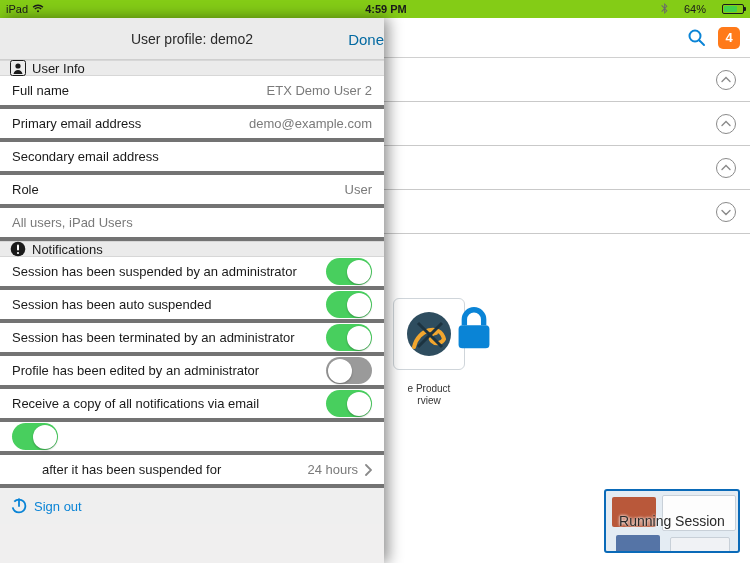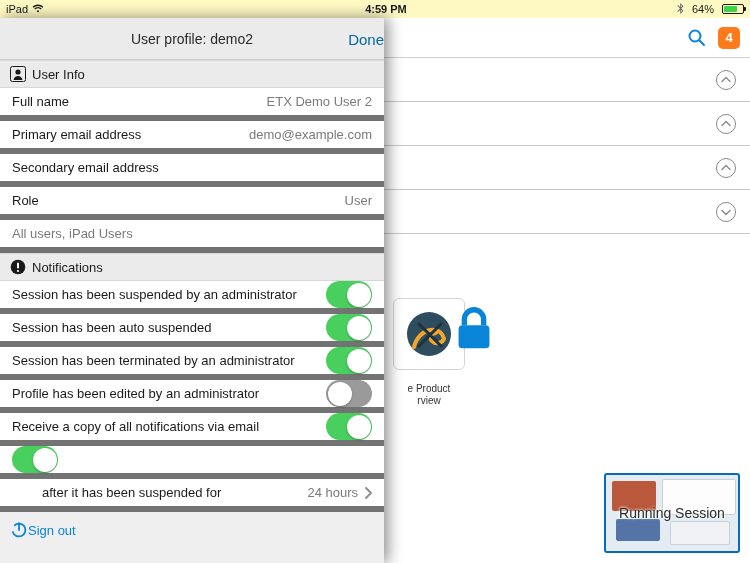--- a/index.html
+++ b/index.html
@@ -1,31 +1,31 @@
 <!DOCTYPE html>
 <html><head>
 <meta charset="utf-8">
 <style>
 * { margin: 0; padding: 0; box-sizing: border-box; font-family: -apple-system, "Helvetica Neue", Helvetica, Arial, sans-serif; }
 html, body { width: 750px; height: 563px; overflow: hidden; background: #fff; }
 
 
 .status-bar {
   height: 18px;
-  background: #fef9c3;
+  background: #84cc16;
   display: flex;
   align-items: center;
   font-size: 11px;
   color: #1a1a1a;
   padding: 0 6px;
   position: relative;
 }
 .status-left { display: flex; align-items: center; gap: 4px; }
 .status-center { position: absolute; left: 50%; transform: translateX(-50%); font-weight: 700; margin-left: 11px; }
-.status-right { margin-left: auto; display: flex; align-items: center; gap: 8px; }
+.status-right { margin-left: auto; display: flex; align-items: center; gap: 16px; }
 .wifi-icon, .bt-icon { display: inline-block; }
 .battery {
   width: 22px; height: 10px; border: 1px solid #1a1a1a; border-radius: 2px;
   position: relative; display: inline-block; vertical-align: middle;
 }
 .battery::after {
   content: ""; position: absolute; right: -3px; top: 2px; width: 2px; height: 4px;
   background: #1a1a1a; border-radius: 0 1px 1px 0;
 }
 .battery-fill { position: absolute; left: 1px; top: 1px; bottom: 1px; width: 64%; background: #42d24a; border-radius: 1px; }
@@ -66,21 +66,21 @@
   display: flex; align-items: center; justify-content: center;
 }
 .product-lock {
   position: absolute; top: 3px; right: 3px; width: 14px; height: 14px;
   color: #0a84d6;
 }
 .product-tile svg { width: 54px; height: 54px; }
 .product-label { font-size: 10px; color: #333; margin-top: 13px; line-height: 1.2; }
 
 .running-session {
-  position: absolute; right: 10px; bottom: 10px; width: 136px; height: 80px;
+  position: absolute; right: 10px; bottom: 10px; width: 136px; height: 64px;
   border: 2px solid #0a6ab8; border-radius: 3px; background: #e4ecf3;
   overflow: hidden;
 }
 .rs-inner { position: relative; width: 100%; height: 100%; }
 .rs-band-1 { position: absolute; left: 6px; top: 6px; width: 44px; height: 30px; background: #b9583a; border-radius: 2px; }
 .rs-band-2 { position: absolute; left: 56px; top: 4px; width: 74px; height: 36px; background: #fdfdfd; border: 1px solid #c8d0d8; border-radius: 2px; }
 .rs-band-3 { position: absolute; left: 10px; top: 44px; width: 44px; height: 22px; background: #5574a6; border-radius: 2px; }
 .rs-band-4 { position: absolute; left: 64px; top: 46px; width: 60px; height: 24px; background: #f0f2f5; border: 1px solid #c8d0d8; border-radius: 2px; }
 .rs-label {
   position: absolute; left: 0; right: 0; top: 50%; transform: translateY(-50%);
@@ -97,28 +97,28 @@
 .side-header {
   height: 42px; background: #ebebeb; border-bottom: 1px solid #cfcfcf;
   display: flex; align-items: center; justify-content: center; position: relative;
 }
 .side-header-title { font-size: 14px; color: #2a2a2a; }
 .side-done {
   position: absolute; right: 0; top: 50%; transform: translateY(-50%);
   color: #0369a1; font-size: 15px;
 }
 .section-header {
-  height: 28px; background: #ebebeb; border-top: 1px solid #d7d7d7; border-bottom: 1px solid #d7d7d7;
+  height: 16px; background: #ebebeb; border-top: 1px solid #d7d7d7; border-bottom: 1px solid #d7d7d7;
   display: flex; align-items: center; padding: 0 10px; gap: 6px;
   font-size: 13px; color: #1a1a1a;
 }
 .section-header:first-of-type { border-top: none; }
 .section-icon { width: 16px; height: 16px; display: flex; align-items: center; justify-content: center; }
 .row {
-  height: 33px; background: #fff; border-bottom: 6px solid #737373;
+  height: 33px; background: #fff; border-bottom: 4px solid #737373;
   display: flex; align-items: center; padding: 0 12px;
   font-size: 13px; color: #1a1a1a;
 }
 .row-label { flex: 1; }
 .row-value { color: #7a7a7a; font-size: 13px; }
 .row.indent .row-label { padding-left: 30px; }
 .row .chev-right { color: #8a8a8a; margin-left: 6px; display: flex; }
 
 
 .toggle {
@@ -129,21 +129,21 @@
 .toggle.off { background: #9a9a9a; }
 .toggle-knob {
   position: absolute; top: 1.5px; width: 24px; height: 24px; border-radius: 50%;
   background: #fff; box-shadow: 0 1px 2px rgba(0,0,0,0.3);
 }
 .toggle.on .toggle-knob { right: 1.5px; }
 .toggle.off .toggle-knob { left: 1.5px; }
 
 .signout-row {
   height: 36px; background: #efefef; display: flex; align-items: center;
-  padding: 0 10px; gap: 0; color: #0a84d6; font-size: 13px;
+  padding: 0 10px; gap: 6px; color: #0a84d6; font-size: 13px;
 }
 .signout-icon { width: 18px; height: 18px; }
 
 </style>
 </head>
 <body>
 
 <div class="status-bar">
   <div class="status-left">
     <span>iPad</span>

